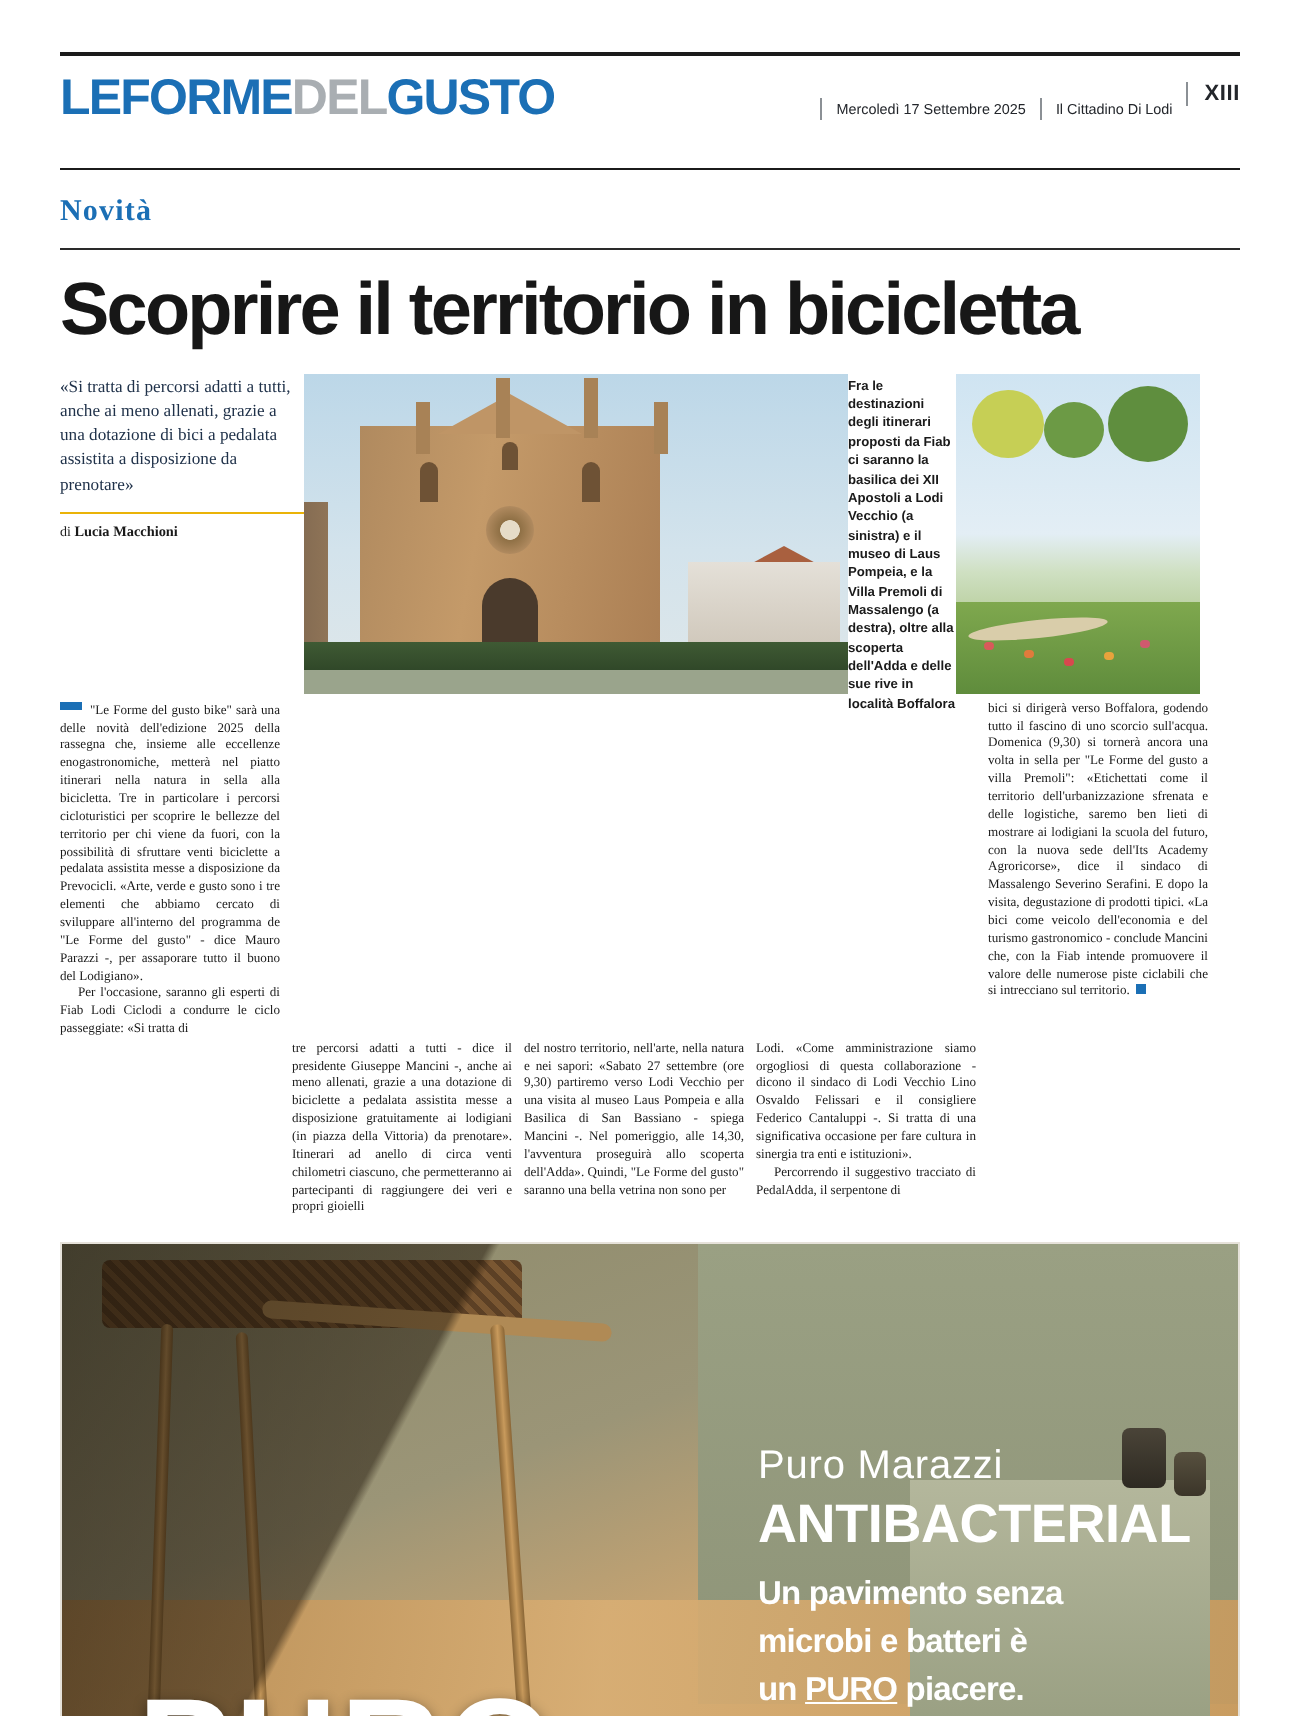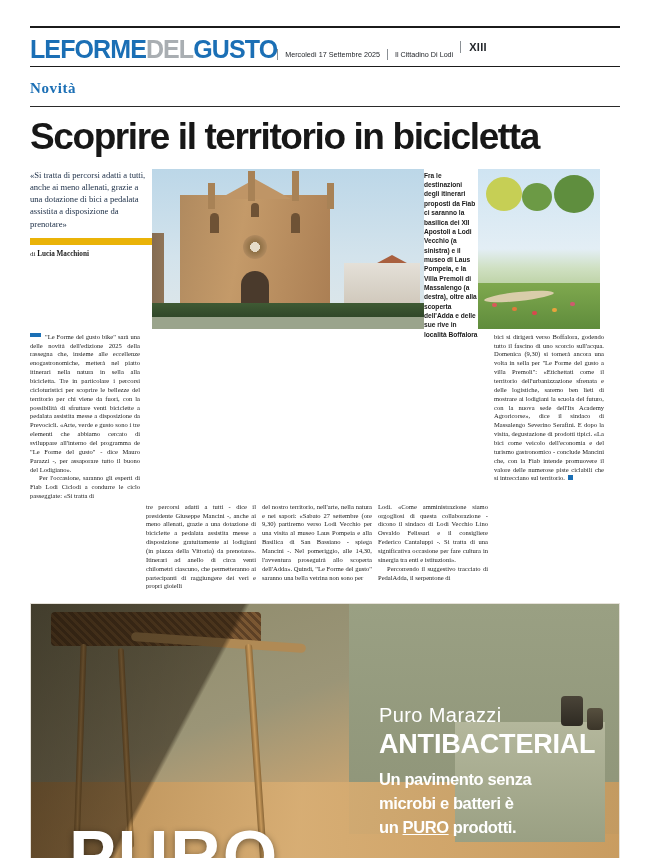--- a/index.html
+++ b/index.html
@@ -7,21 +7,21 @@
     width: 650px; height: 858px;
     background: #ffffff;
     font-family: "Liberation Serif", serif;
     overflow: hidden;
   }
   .page { position: relative; width: 650px; height: 858px; background:#fff; padding: 0 30px; }
 
   
   .masthead { position:relative; padding-top: 26px; }
   .masthead-rule-top { border-top: 2px solid #1b1b1b; }
-  .masthead-row { display:flex; align-items:flex-end; justify-content:flex-start; padding-top: 5px; padding-bottom: 3px; }
+  .masthead-row { display:flex; align-items:flex-end; justify-content:space-between; padding-top: 5px; padding-bottom: 21px; }
   .logo { font-family:"Liberation Sans", sans-serif; font-weight:bold; font-size:25px; letter-spacing:-0.9px; line-height:1; white-space:nowrap; }
   .logo .blue { color:#1b6fb5; }
   .logo .gray { color:#a9aeb2; }
   .meta { display:flex; align-items:center; font-family:"Liberation Sans", sans-serif; font-size:7.2px; color:#23262b; white-space:nowrap; padding-bottom:2px; }
   .meta span.cell { padding: 0 7px; border-left:1px solid #8b9095; line-height:11px; display:inline-block;margin-top:16px; }
   .meta span.page-num { font-weight:bold; font-size:11px; padding-left:8px; border-left:1px solid #8b9095; letter-spacing:0.3px;}
   .masthead-rule-bottom { border-top:1px solid #1b1b1b; margin-top:1px; }
 
   
   .kicker-wrap { border-bottom: 1px solid #2a2a2a; padding: 13px 0 9px 0; display:flex; align-items:baseline; gap:8px; }
@@ -56,21 +56,21 @@
   .g-tree { position:absolute; border-radius:50%; }
   .g-lawn { position:absolute; left:0; right:0; bottom:0; height:46px; background:linear-gradient(#7fa84e,#5f8c3c); }
   .g-path { position:absolute; left:6px; bottom:28px; width:70px; height:9px; background:#d9cdaa; border-radius:50%; transform:rotate(-6deg); }
   .g-flower { position:absolute; width:5px; height:4px; border-radius:2px; }
 
   
   .cols { display:flex; gap:6px; }
   .col { width:110px; font-family:"Liberation Serif", serif; font-size:6.55px; line-height:1.355; color:#1a1a1a; text-align:justify; hyphens:auto; }
   .col p { text-indent:9px; }
   .col p.noindent { text-indent:0; }
-  .byline { font-family:"Liberation Serif", serif; font-size:7px; color:#1a1a1a; border-top:7px solid #eab308; padding-top:5px; margin-top:8px; margin-bottom:7px; }
+  .byline { font-family:"Liberation Serif", serif; font-size:7px; color:#1a1a1a; border-top:1px solid #eab308; padding-top:5px; margin-top:8px; margin-bottom:7px; }
   .byline b { font-size:7.2px; }
   .pullquote { font-family:"Liberation Serif", serif; font-size:8.6px; line-height:1.42; color:#20324a; }
   .sq { display:inline-block; width:11px; height:4px; background:#1b6fb5; margin-right:4px; vertical-align:2px; }
   .endsq { display:inline-block; width:5px; height:5px; background:#1b6fb5; margin-left:3px; vertical-align:0px; }
   .col-offset { padding-top:170px; }
 
   
   .ad { position:relative; margin-top:12px; width:590px; height:372px; overflow:hidden; border:1px solid #e6e2da; }
   .ad-photo { position:absolute; inset:0; background:linear-gradient(160deg,#8d8a6b 0%, #9b9577 32%, #c8a471 52%, #d8b073 75%, #caa263 100%); }
   .ad-wall { position:absolute; right:0; top:0; width:46%; height:62%; background:linear-gradient(#9aa083,#8e9478); }
@@ -196,18 +196,18 @@
     <div class="puro">PURO</div>
 
     <div class="ad-title">
       <div class="ad-t1">Puro Marazzi</div>
       <div class="ad-t2">ANTIBACTERIAL</div>
     </div>
 
     <div class="ad-claim">
       <div>Un pavimento senza</div>
       <div>microbi e batteri è</div>
-      <div><span>un </span><span style="text-decoration:underline">PURO</span><span> prodotti.</span></div>
+      <div><span>un </span><span style="text-decoration:underline">PURO</span><span> piacere.</span></div>
     </div>
 
   </div>
 
 </div>
 
 </body></html>

